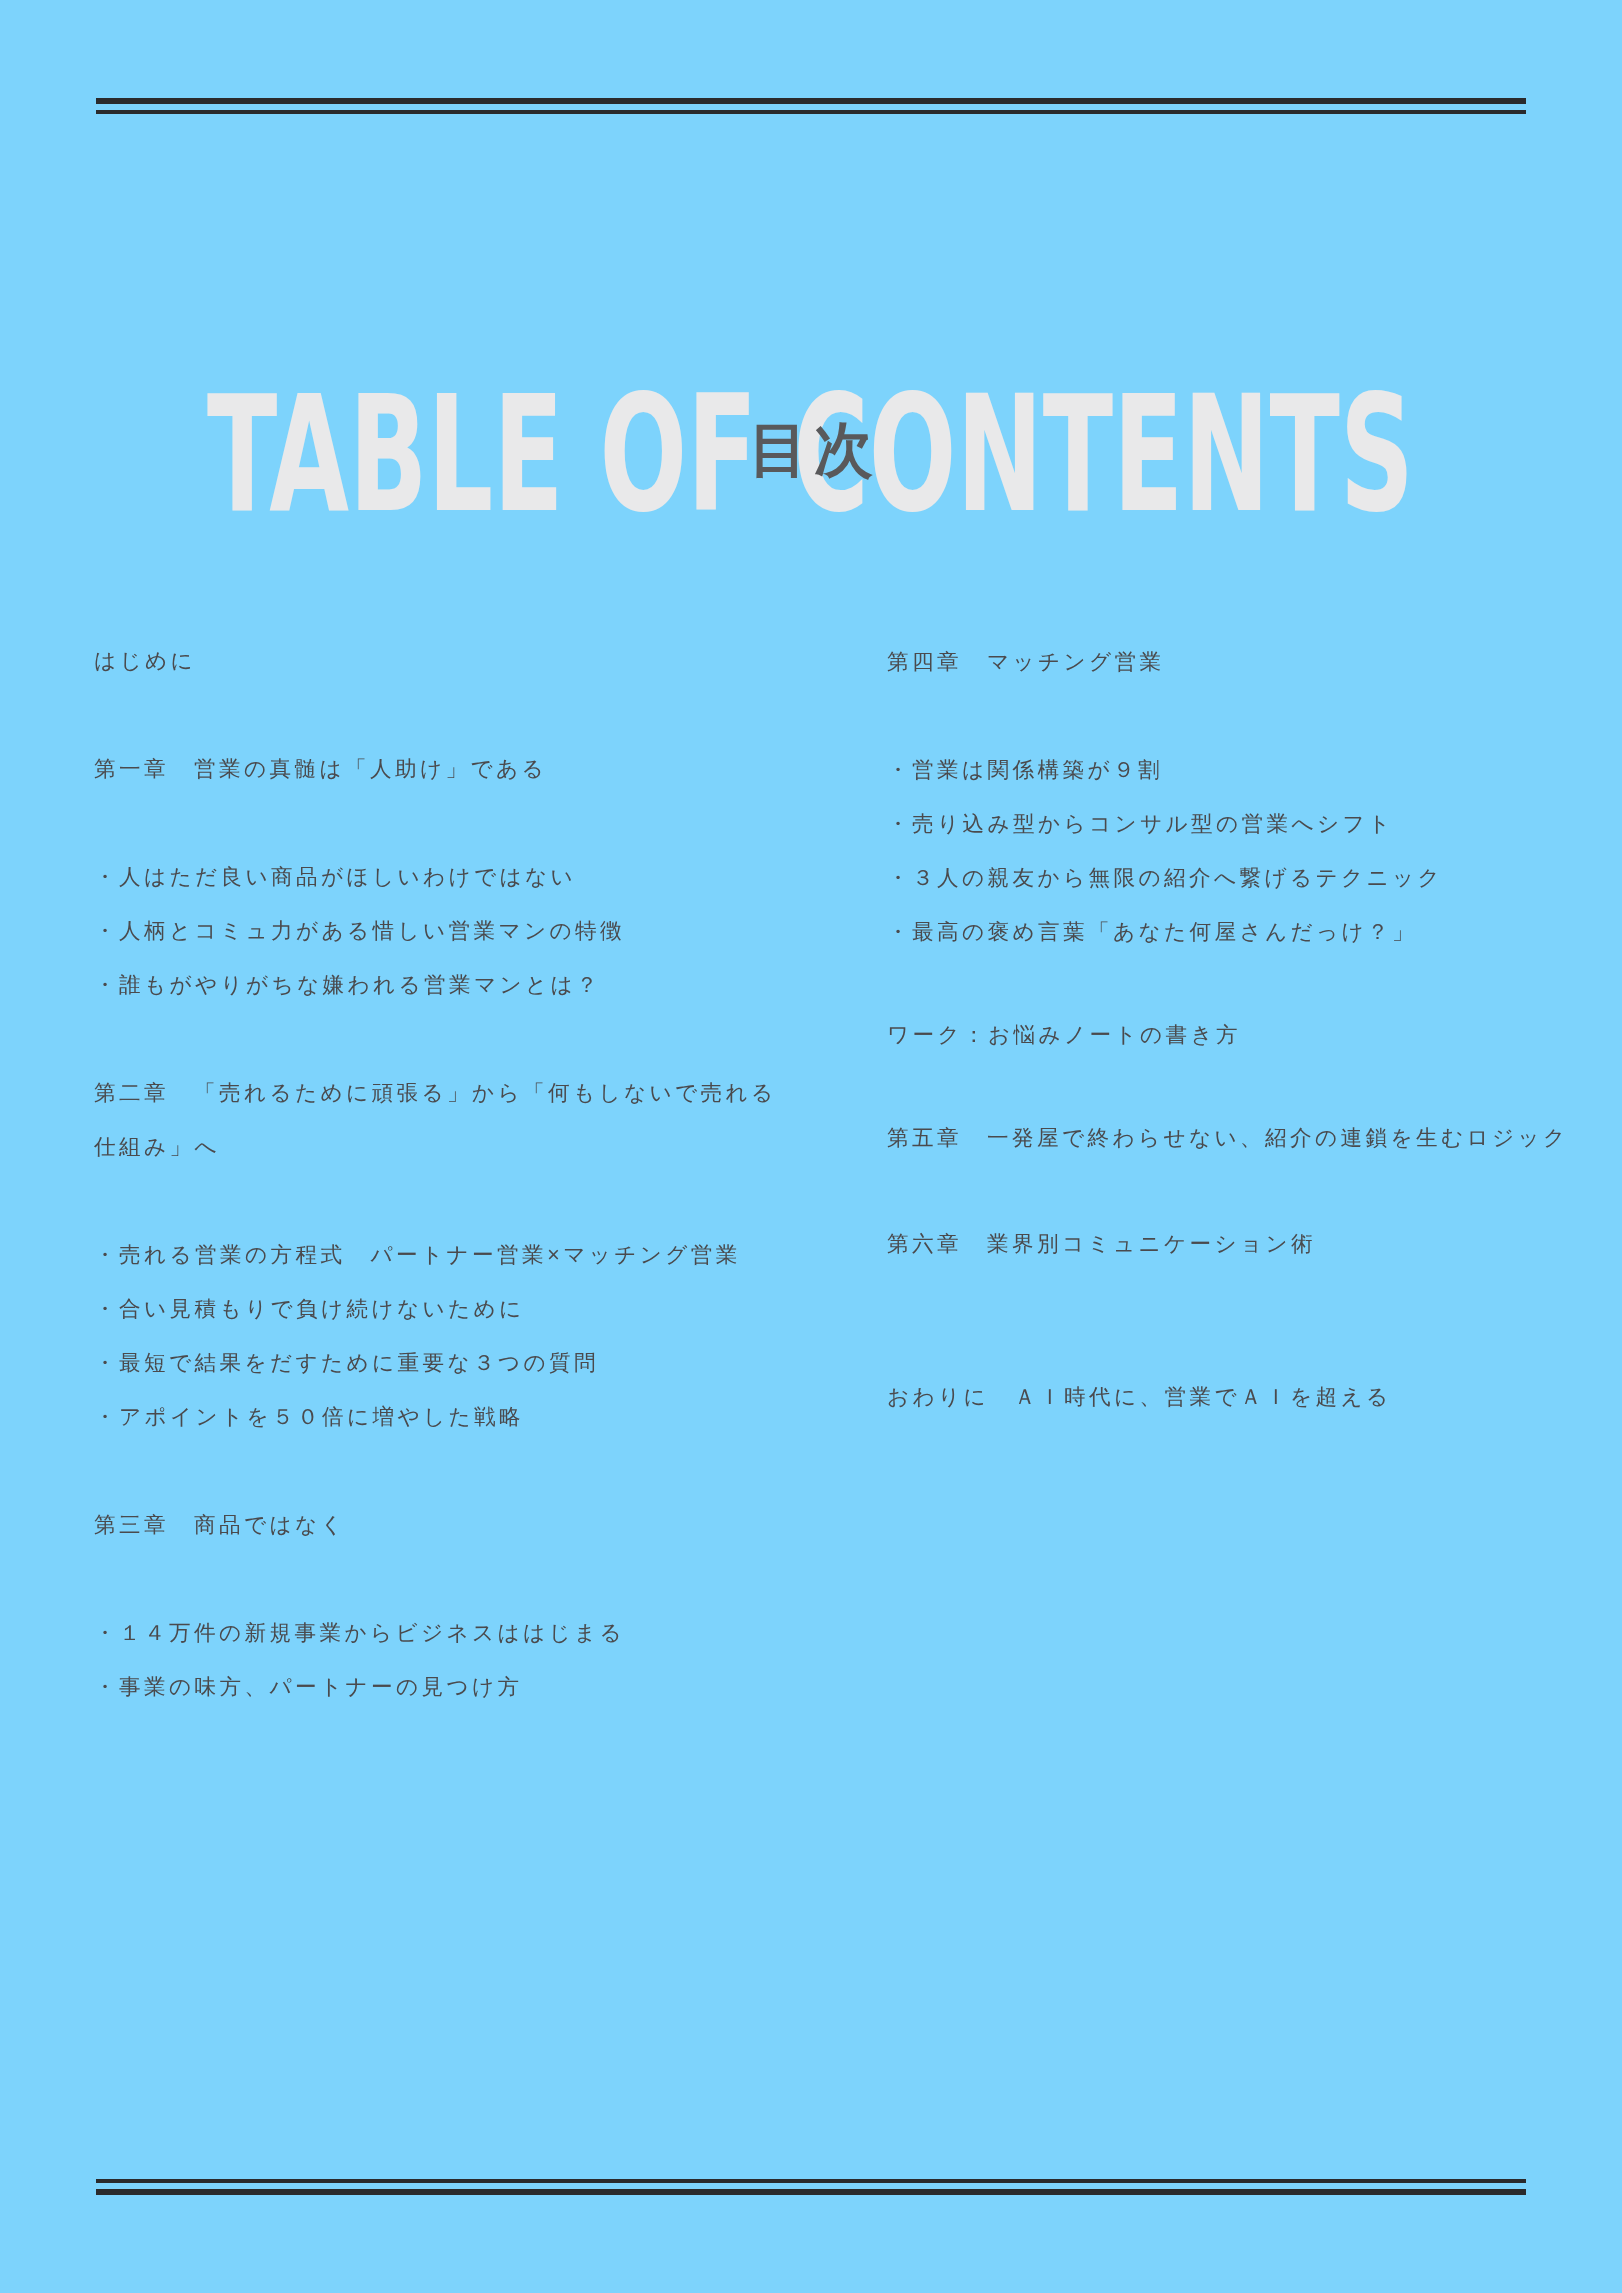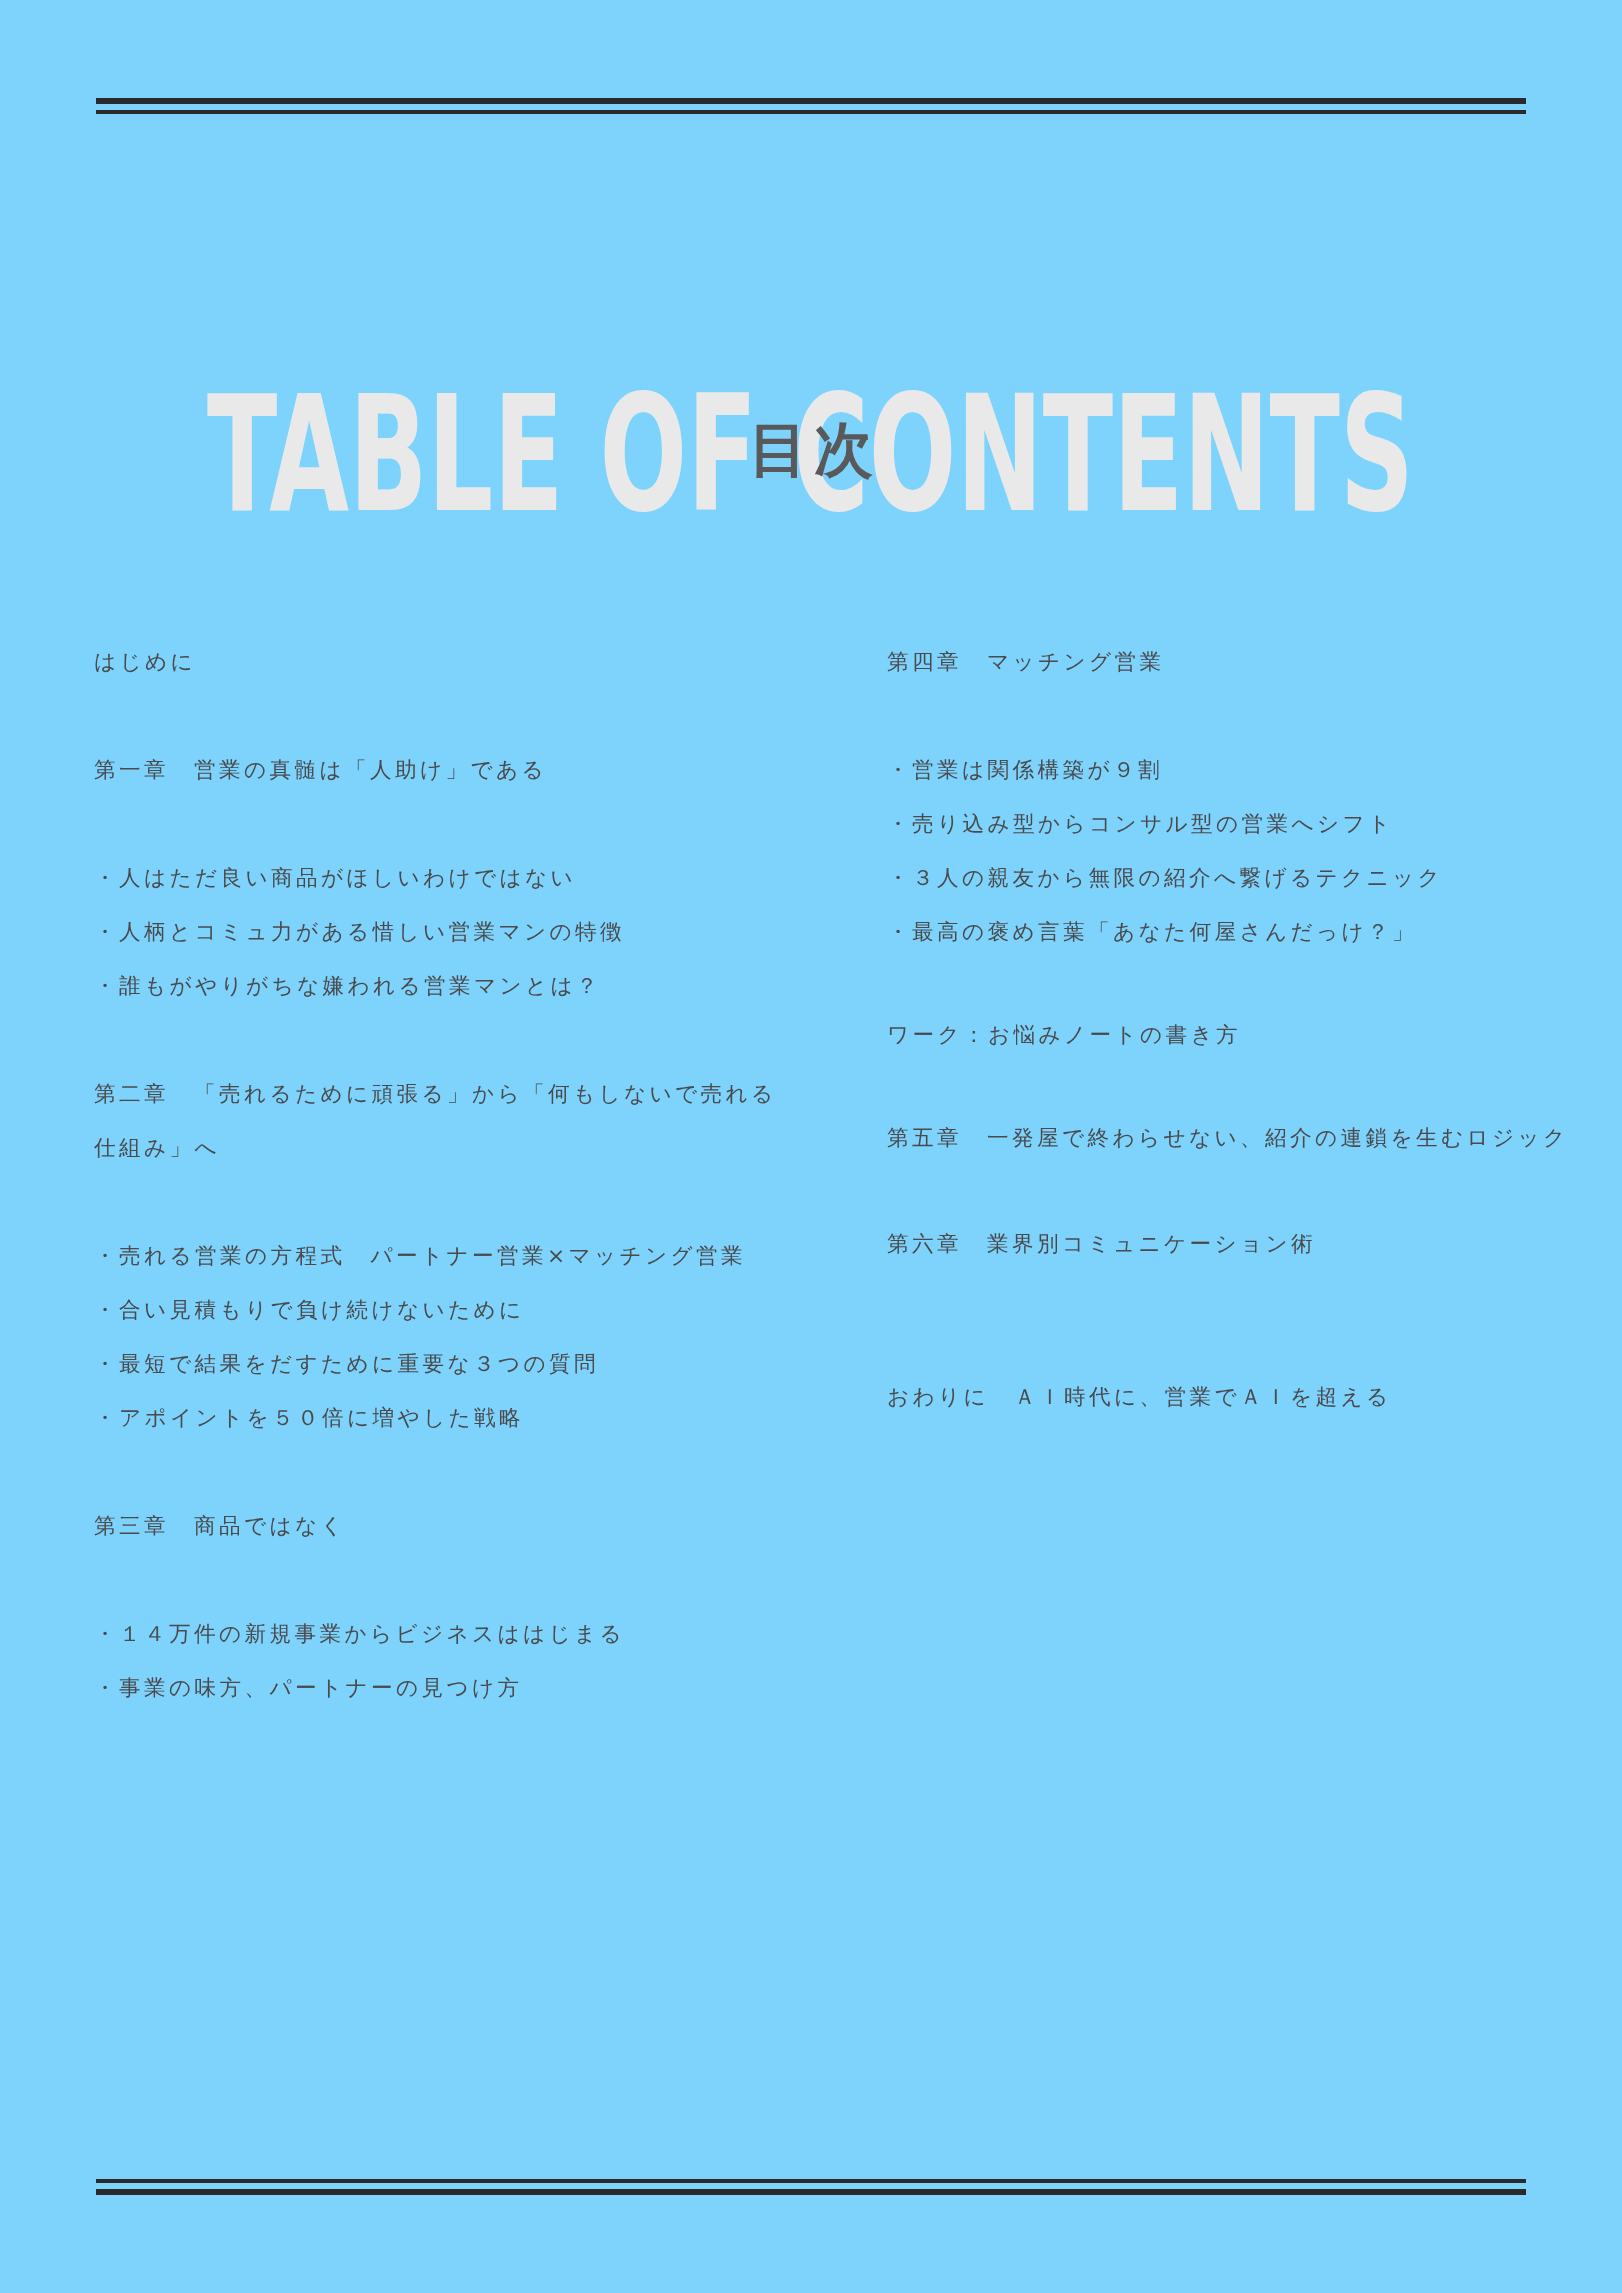--- a/index.html
+++ b/index.html
@@ -33,21 +33,21 @@
     letter-spacing: 5.9px; text-indent: 5.9px;
     color: var(--title, #59595b);
   }
 
   
   .col {
     position: absolute; top: 635px; width: 725px;
     color: var(--ink, #4a4a4d);
     font-size: 21.6px; letter-spacing: 3.4px; font-weight: normal;
   }
-  .col--left  { left: 94px; }
+  .col--left  { left: 94px; font-family: Liberation Mono, monospace; }
   .col--right { left: 887px; }
   .line { height: 54px; line-height: 54px; white-space: nowrap; }
   .block + .block { margin-top: 54px; }
   
   .col--right .block:nth-child(3),
   .col--right .block:nth-child(4) { margin-top: 49px; }
   .col--right .block:nth-child(5) { margin-top: 52px; }
   .col--right .block:nth-child(6) { margin-top: 99px; }
 </style>
 </head>

